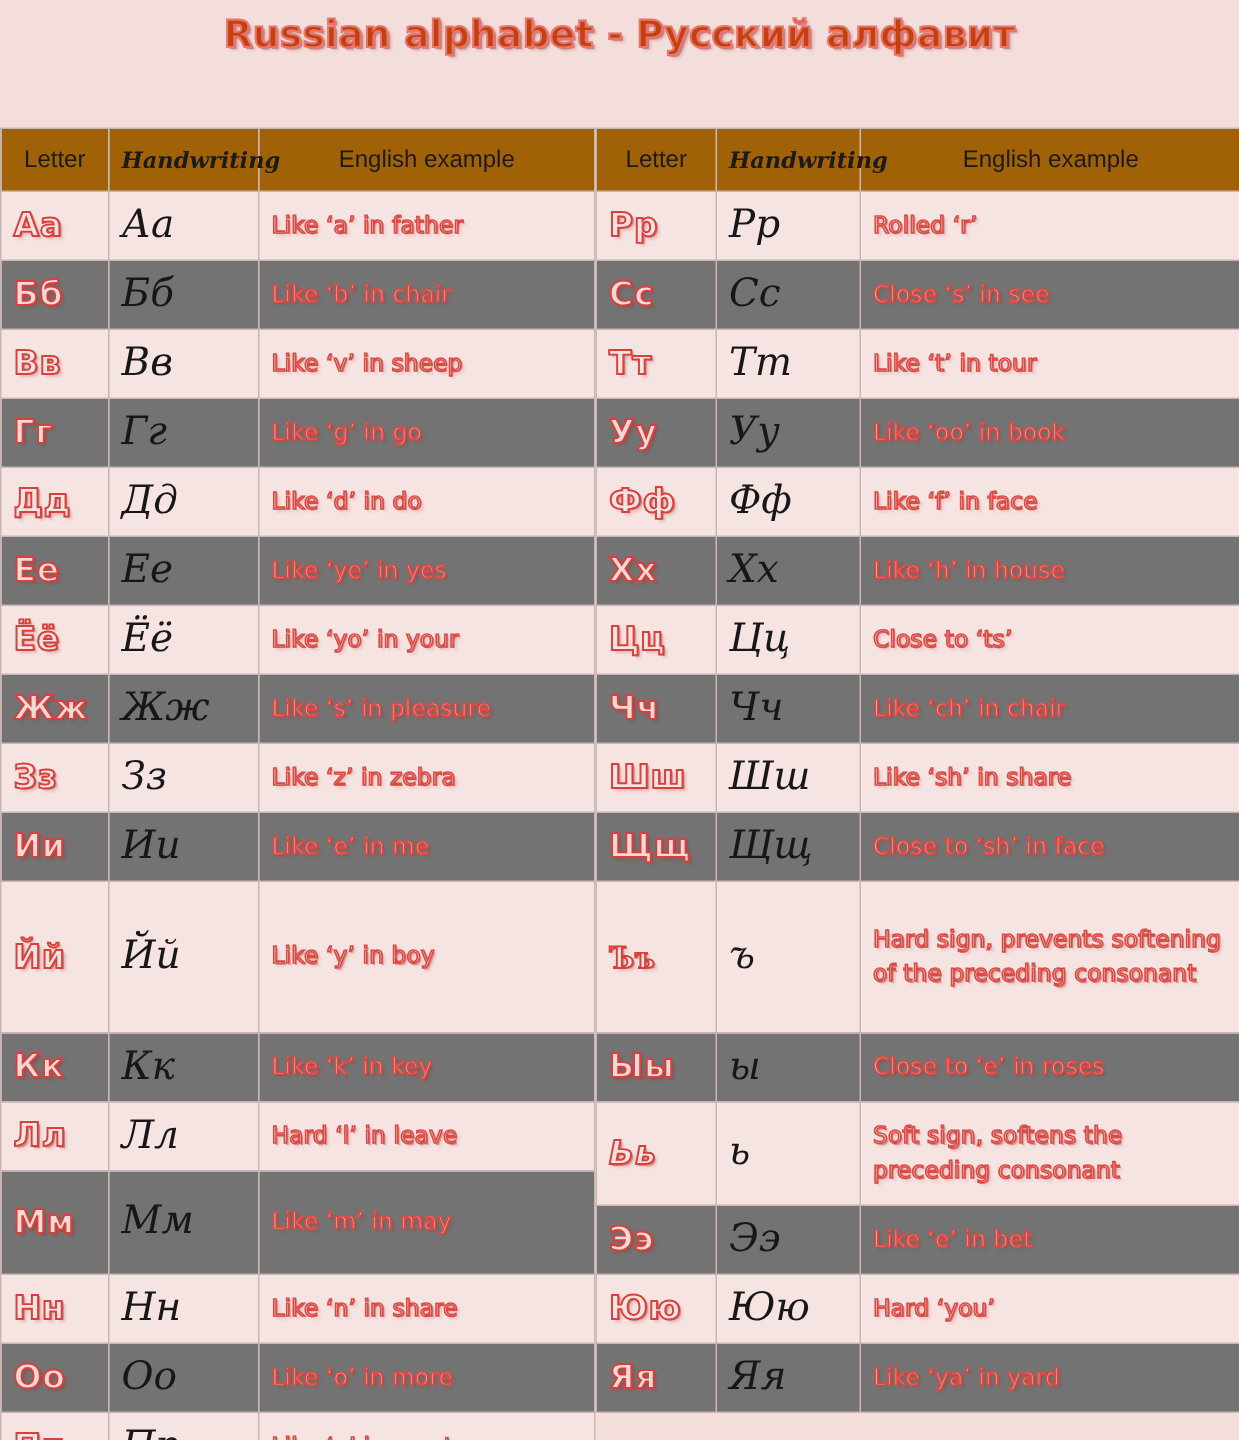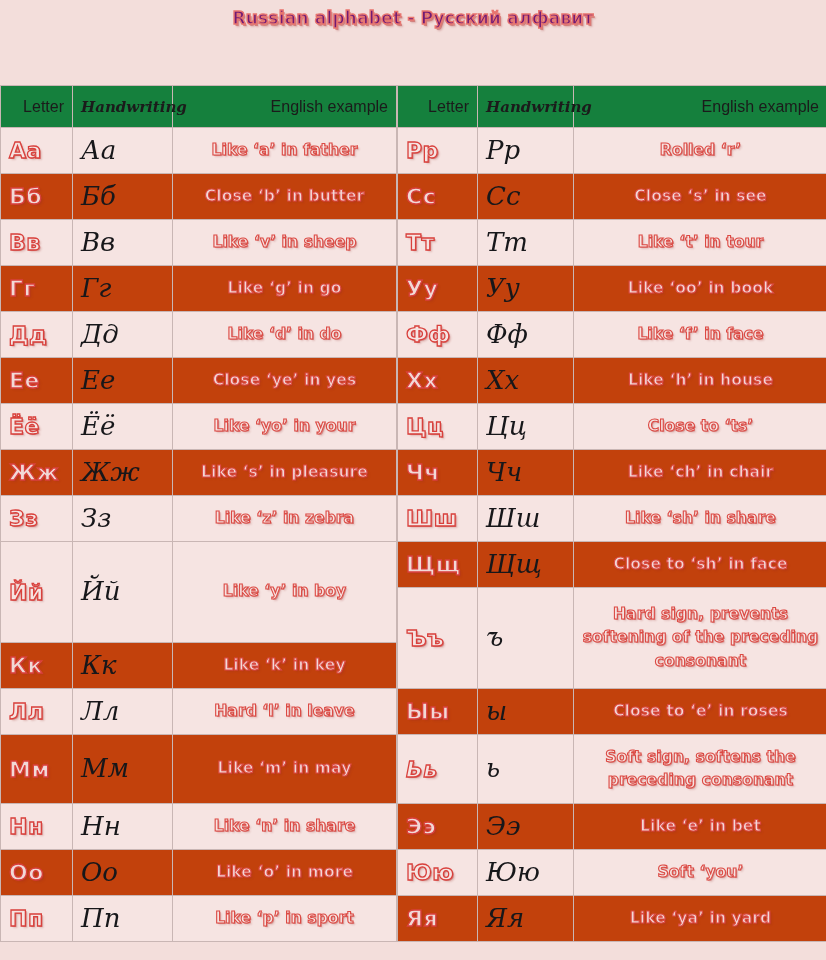--- a/index.html
+++ b/index.html
@@ -26,24 +26,24 @@
   .title-bar {
     height: 85px;
     display: flex;
     align-items: flex-start;
     justify-content: center;
     padding-top: 8px;
     box-sizing: border-box;
   }
   .title {
     font-family: "DejaVu Sans", sans-serif;
-    font-size: 17px;
+    font-size: 25px;
     font-weight: bold;
     letter-spacing: 0.2px;
-    color: #701a75;
+    color: #c2410c;
     -webkit-text-stroke: 1.4px #e8756f;
     text-shadow:
       1.5px 1.5px 0 rgba(190, 60, 55, 0.45),
       2.5px 2.5px 2px rgba(150, 40, 40, 0.25);
     white-space: nowrap;
   }
 
   
   .tables {
     display: flex;
@@ -68,30 +68,30 @@
   table.alpha col.c-eng-r    { width: 254px; }
 
   table.alpha th,
   table.alpha td {
     border: 1px solid #c9b6b4;
     border-top: none;
     padding: 0 8px;
     vertical-align: middle;
     background: #f6e4e2;
   }
-  table.alpha tr.band td { background: #c2410c; }
+  table.alpha tr.band td { background: #737373; }
 
   table.alpha th {
     height: 41px;
     font-family: "Liberation Sans", sans-serif;
     font-size: 16px;
     font-weight: normal;
     color: #1b1b1b;
-    text-align: right;
-    background: #15803d;
+    text-align: center;
+    background: #a16207;
   }
   table.alpha th.hand-head {
     font-family: "DejaVu Serif", serif;
     font-style: italic;
     font-weight: bold;
     font-size: 15px;
   }
 
   
   td.letter {
@@ -116,29 +116,28 @@
     font-size: 26px;
     color: #17171a;
     white-space: nowrap;
     line-height: 1.05;
   }
 
   
   td.eng {
     font-family: "DejaVu Sans", sans-serif;
     font-size: 15.5px;
-    font-weight: bold;
+    font-weight: normal;
     color: #f6e4e2;
     -webkit-text-stroke: 1.1px #dc4a44;
     text-shadow:
       1.1px 1.1px 0 rgba(185, 55, 50, 0.40),
       2px 2px 2px rgba(150, 40, 38, 0.20);
     line-height: 1.5;
     letter-spacing: 0.1px;
-    text-align: center;
   }
   tr.band td.eng { color: #f1d9d7; }
 </style>
 </head>
 <body>
 
 <div class="page">
 
   <div class="title-bar">
     <div class="title">Russian alphabet - Русский алфавит</div>
@@ -161,56 +160,61 @@
       </thead>
       <tbody id="left-body">
           <tr>
             <td class="letter">Аа</td>
             <td class="hand">Аа</td>
             <td class="eng">Like ‘a’ in father</td>
           </tr>
           <tr class="band">
             <td class="letter">Бб</td>
             <td class="hand">Бб</td>
-            <td class="eng">Close ‘b’ in butter</td>
+            <td class="eng">Like ‘b’ in chair</td>
           </tr>
           <tr>
             <td class="letter">Вв</td>
             <td class="hand">Вв</td>
             <td class="eng">Like ‘v’ in sheep</td>
           </tr>
           <tr class="band">
             <td class="letter">Гг</td>
             <td class="hand">Гг</td>
             <td class="eng">Like ‘g’ in go</td>
           </tr>
           <tr>
             <td class="letter">Дд</td>
             <td class="hand">Дд</td>
             <td class="eng">Like ‘d’ in do</td>
           </tr>
           <tr class="band">
             <td class="letter">Ее</td>
             <td class="hand">Ее</td>
-            <td class="eng">Close ‘ye’ in yes</td>
+            <td class="eng">Like ‘ye’ in yes</td>
           </tr>
           <tr>
             <td class="letter">Ёё</td>
             <td class="hand">Ёё</td>
             <td class="eng">Like ‘yo’ in your</td>
           </tr>
           <tr class="band">
             <td class="letter">Жж</td>
             <td class="hand">Жж</td>
             <td class="eng">Like ‘s’ in pleasure</td>
           </tr>
           <tr>
             <td class="letter">Зз</td>
             <td class="hand">Зз</td>
             <td class="eng">Like ‘z’ in zebra</td>
+          </tr>
+          <tr class="band">
+            <td class="letter">Ии</td>
+            <td class="hand">Ии</td>
+            <td class="eng">Like ‘e’ in me</td>
           </tr>
           <tr>
             <td class="letter" style="height: 100px;">Йй</td>
             <td class="hand">Йй</td>
             <td class="eng">Like ‘y’ in boy</td>
           </tr>
           <tr class="band">
             <td class="letter">Кк</td>
             <td class="hand">Кк</td>
             <td class="eng">Like ‘k’ in key</td>
@@ -301,21 +305,21 @@
             <td class="letter">Шш</td>
             <td class="hand">Шш</td>
             <td class="eng">Like ‘sh’ in share</td>
           </tr>
           <tr class="band">
             <td class="letter">Щщ</td>
             <td class="hand">Щщ</td>
             <td class="eng">Close to ‘sh’ in face</td>
           </tr>
           <tr>
-            <td class="letter" style="height: 100px;">Ъъ</td>
+            <td class="letter" style="height: 100px; font-family: Liberation Serif, serif;">Ъъ</td>
             <td class="hand small-sign">ъ</td>
             <td class="eng">Hard sign, prevents softening of the preceding consonant</td>
           </tr>
           <tr class="band">
             <td class="letter">Ыы</td>
             <td class="hand small-sign">ы</td>
             <td class="eng">Close to ‘e’ in roses</td>
           </tr>
           <tr>
             <td class="letter" style="height: 68px; font-style: italic;">Ьь</td>
@@ -323,21 +327,21 @@
             <td class="eng">Soft sign, softens the preceding consonant</td>
           </tr>
           <tr class="band">
             <td class="letter">Ээ</td>
             <td class="hand">Ээ</td>
             <td class="eng">Like ‘e’ in bet</td>
           </tr>
           <tr>
             <td class="letter">Юю</td>
             <td class="hand">Юю</td>
-            <td class="eng">Soft ‘you’</td>
+            <td class="eng">Hard ‘you’</td>
           </tr>
           <tr class="band">
             <td class="letter">Яя</td>
             <td class="hand">Яя</td>
             <td class="eng">Like ‘ya’ in yard</td>
           </tr>
         </tbody>
     </table>
 
   </div>

